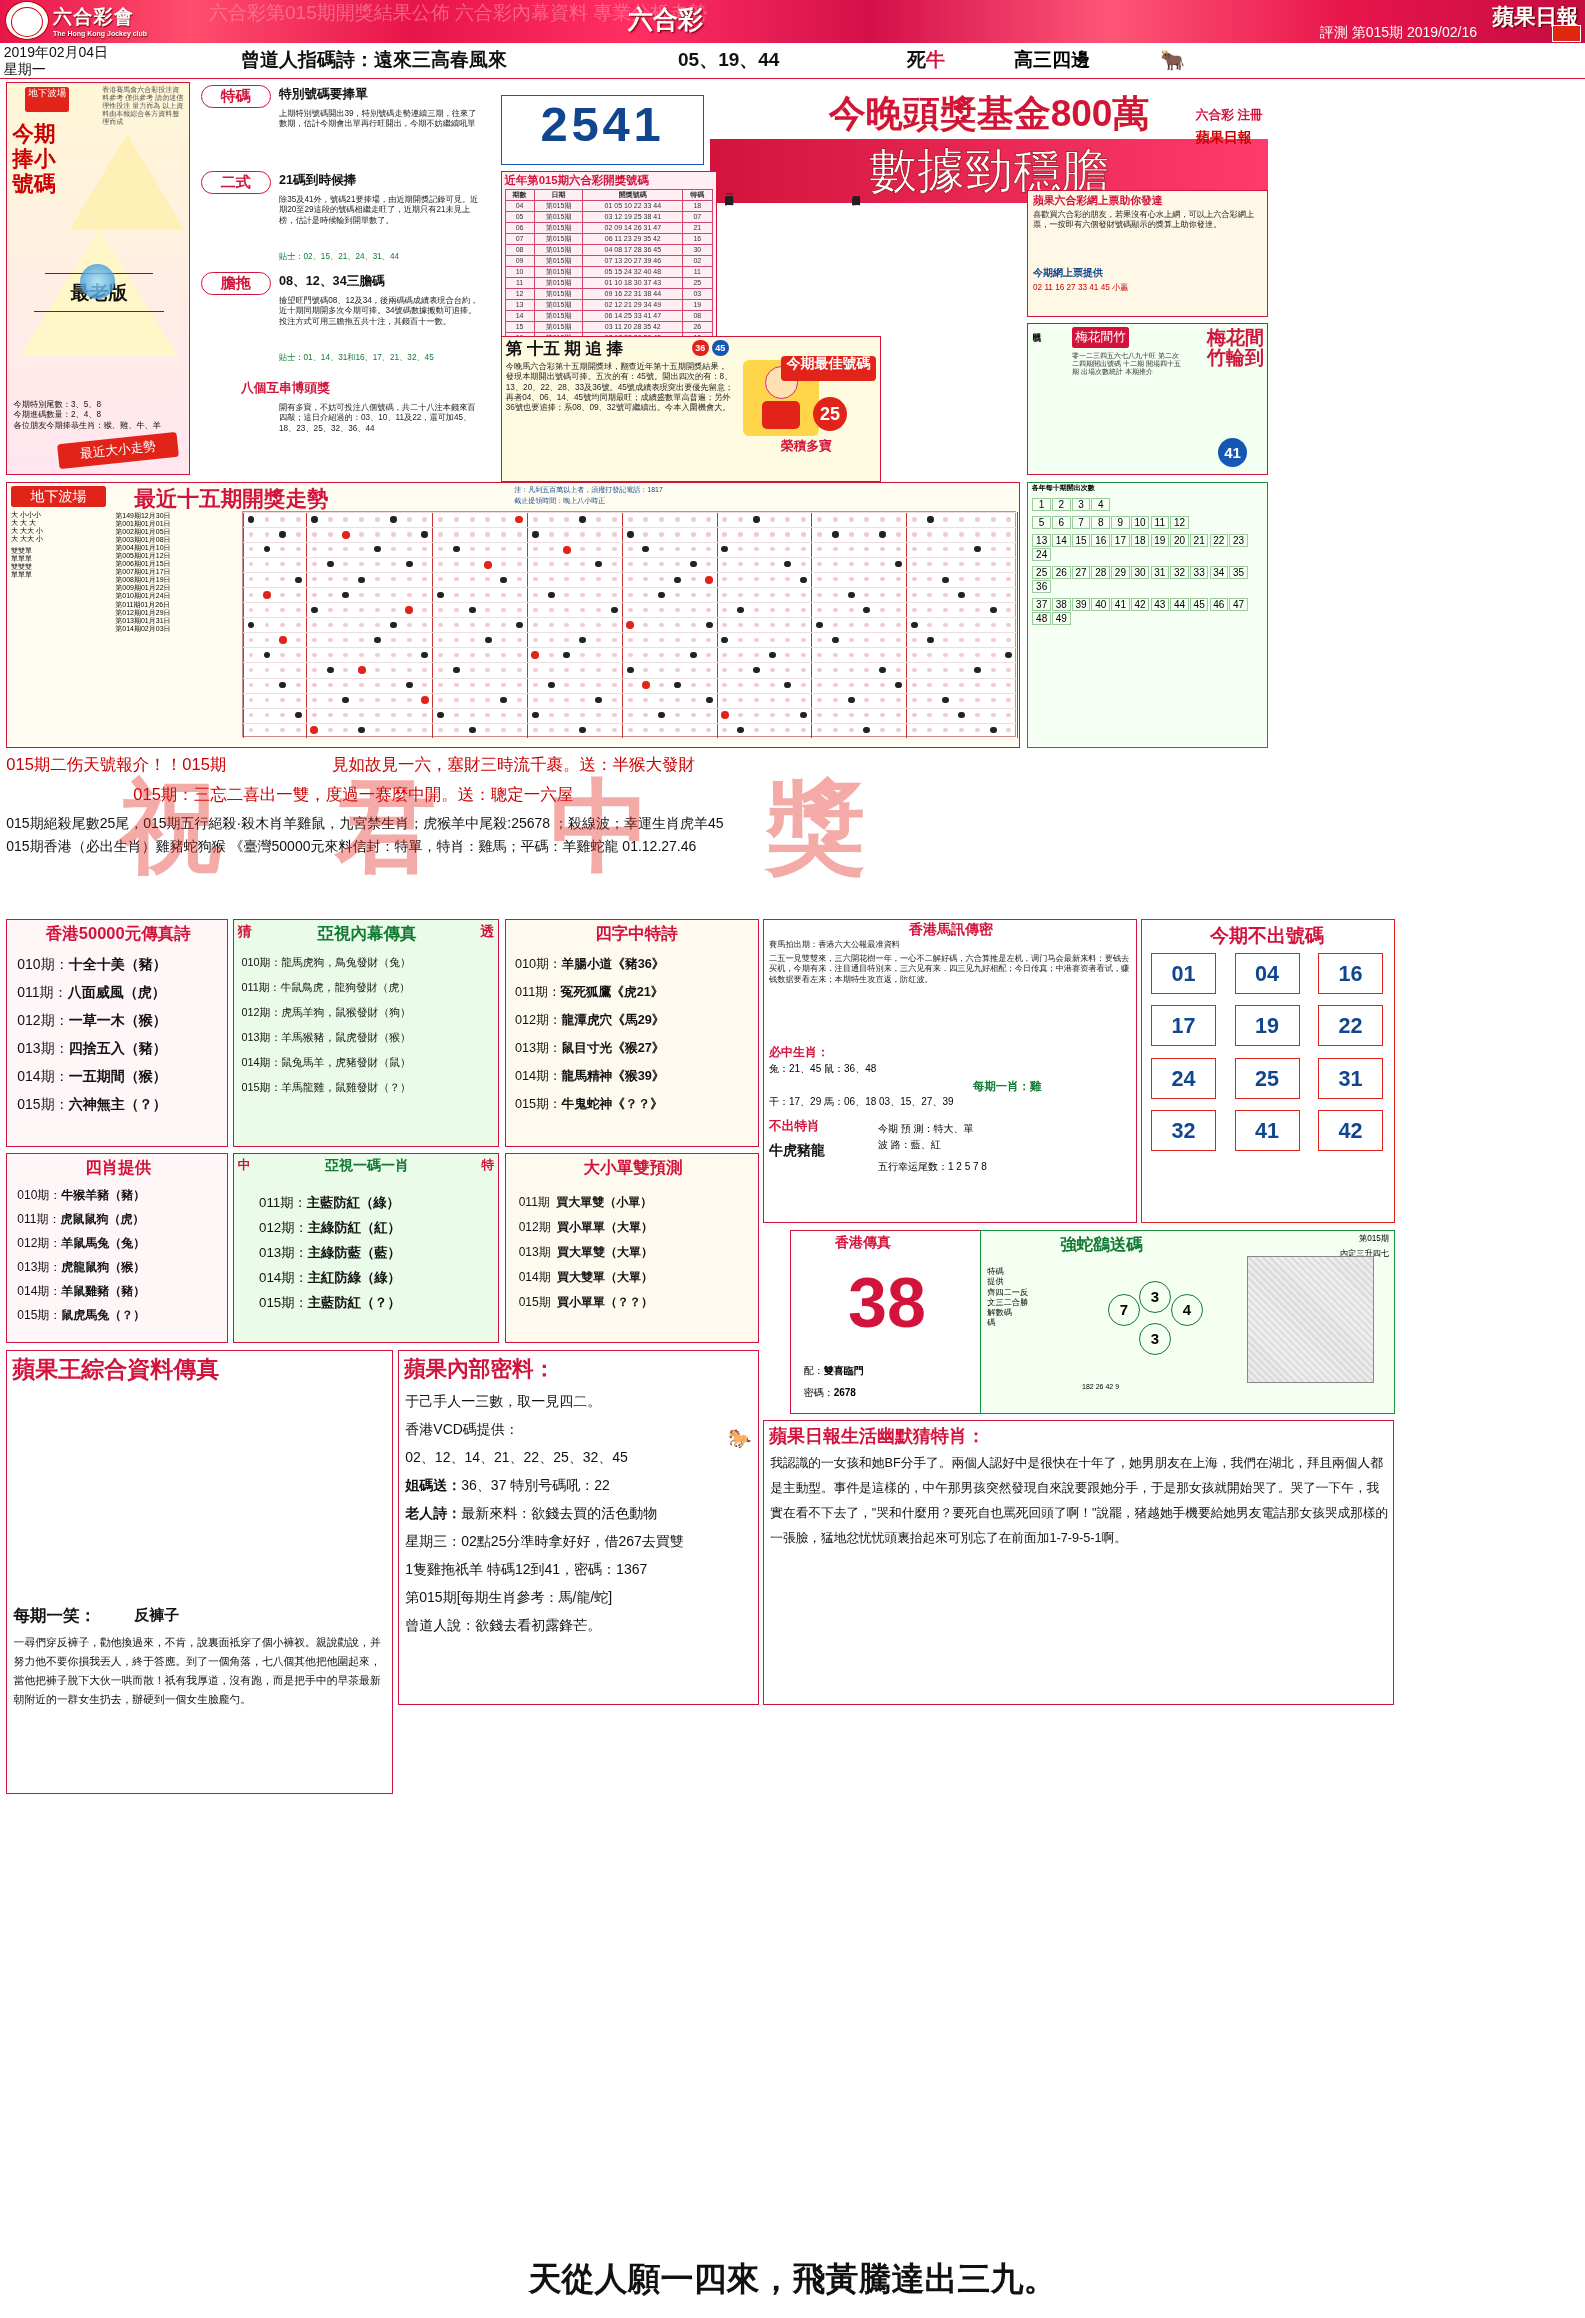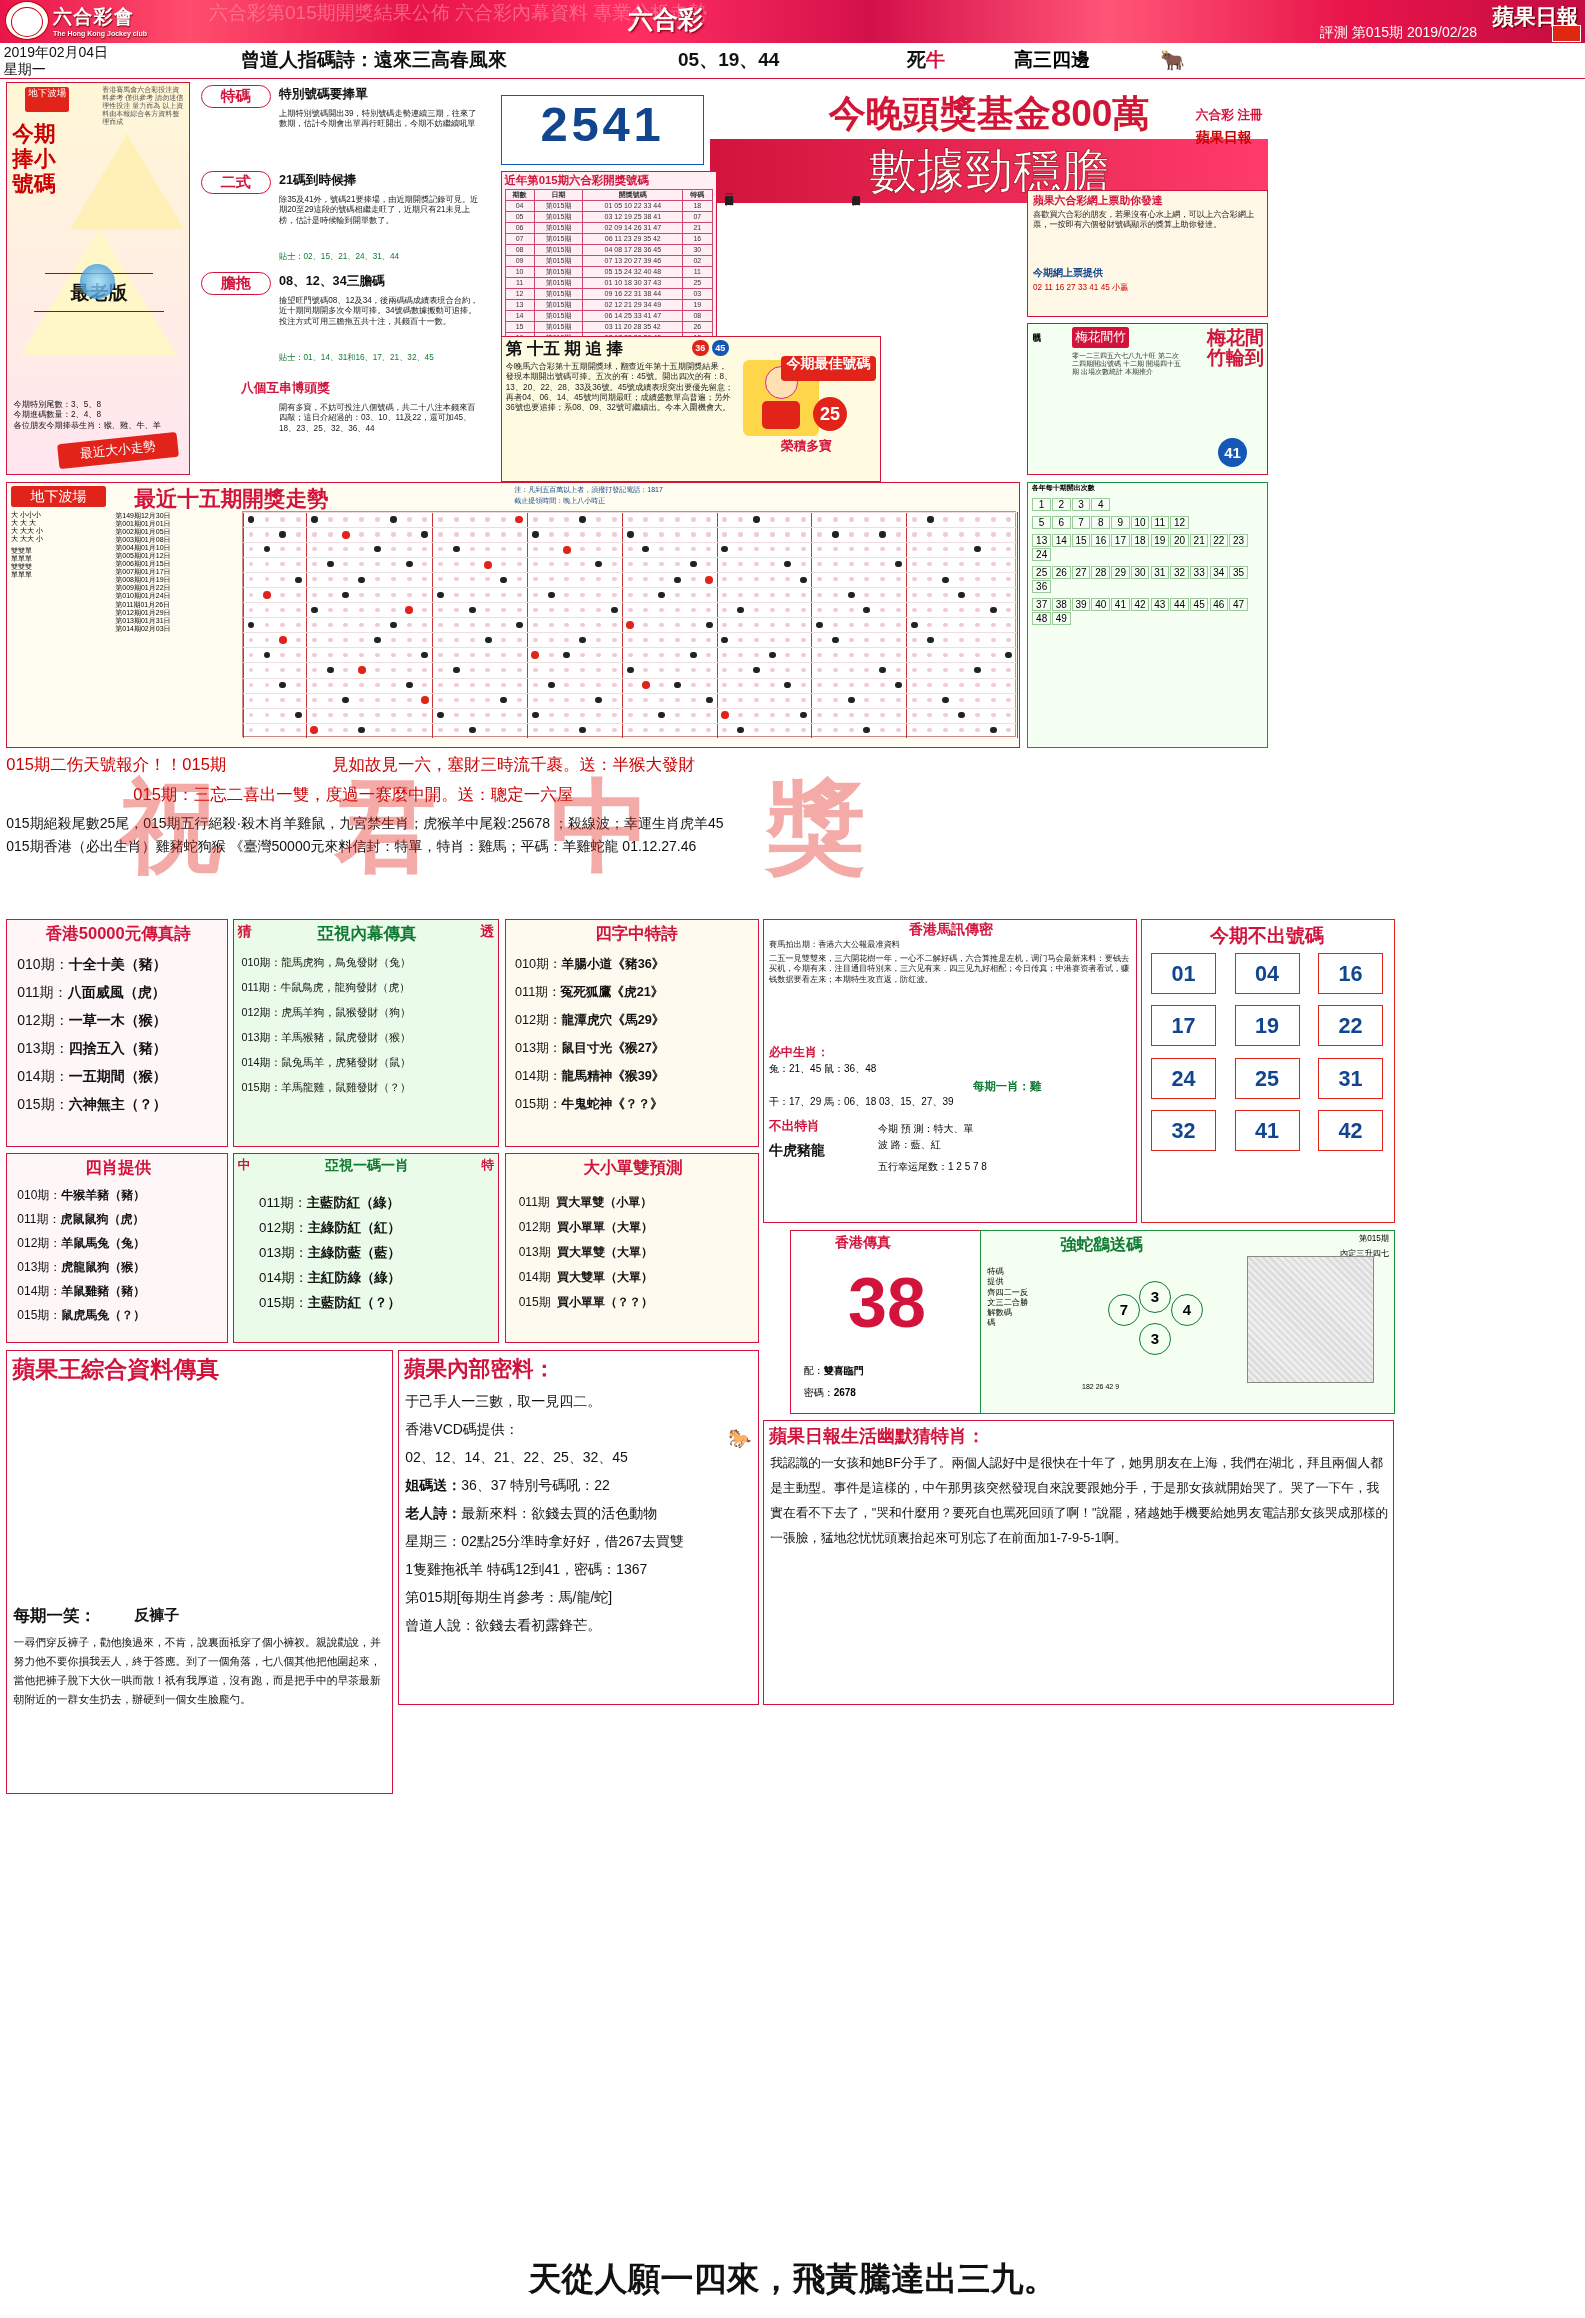--- a/index.html
+++ b/index.html
@@ -68,21 +68,21 @@
 
 <div class="abs" id="topband">
   <div class="abs logo">
       <div class="ring"></div>
     </div>
   <div class="abs hkjc"><span>六合彩會</span><small>The Hong Kong Jockey club</small></div>
   <div class="abs ghost">六合彩第015期開獎結果公佈 六合彩內幕資料 專業分析走勢</div>
   <div class="abs ctrtxt ctr">六合彩</div>
   <div class="abs apple">蘋果日報</div>
   <div class="abs flag"></div>
-  <div class="abs rtxt">評測 第015期 2019/02/28</div>
+  <div class="abs rtxt">評測 第015期 2019/02/16</div>
 </div>
 
 <div class="abs" id="datestrip">
   <div class="abs date">2019年02月04日</div>
   <div class="abs week">星期一</div>
   <div class="abs poem"><span>曾道人指碼詩：</span><span>遠來三高春風來</span></div>
   <div class="abs nums">05、19、44</div>
   <div class="abs dead"><span>死</span><span class="ox">牛</span></div>
   <div class="abs hi">高三四邊</div>
   <div class="abs ox-ico">🐂</div>

